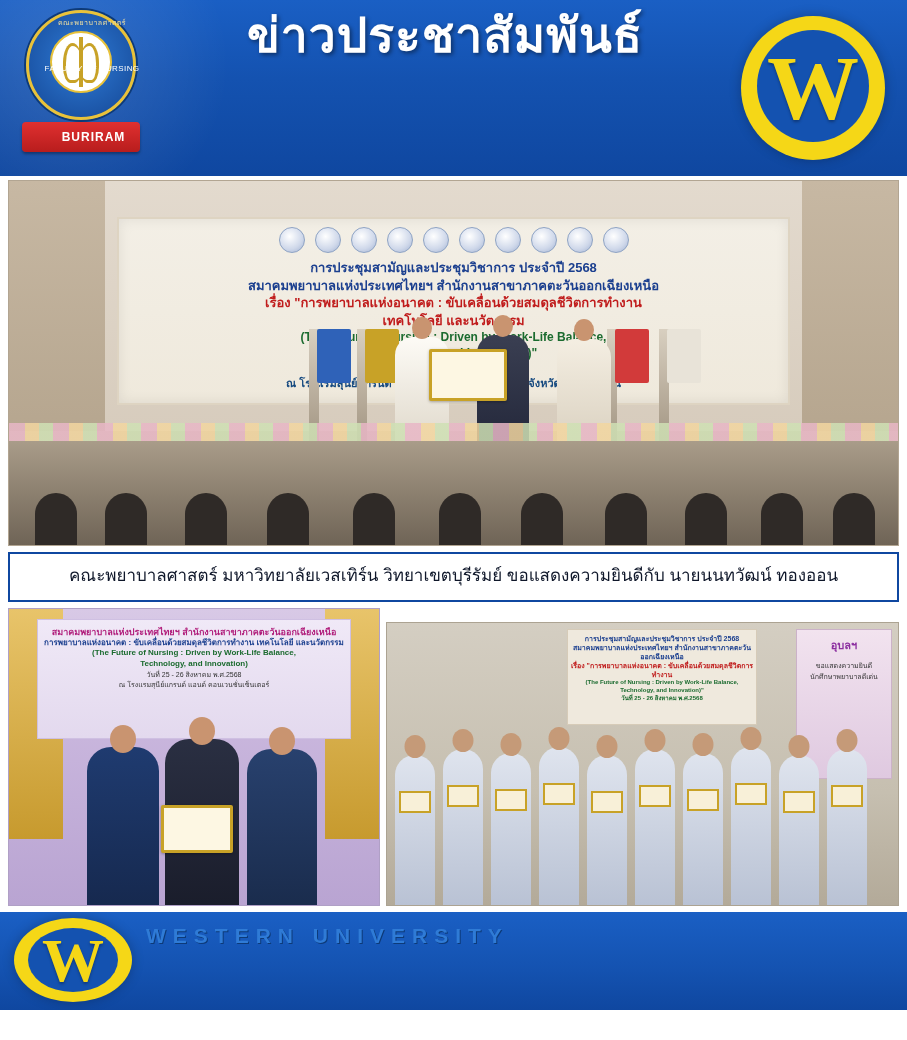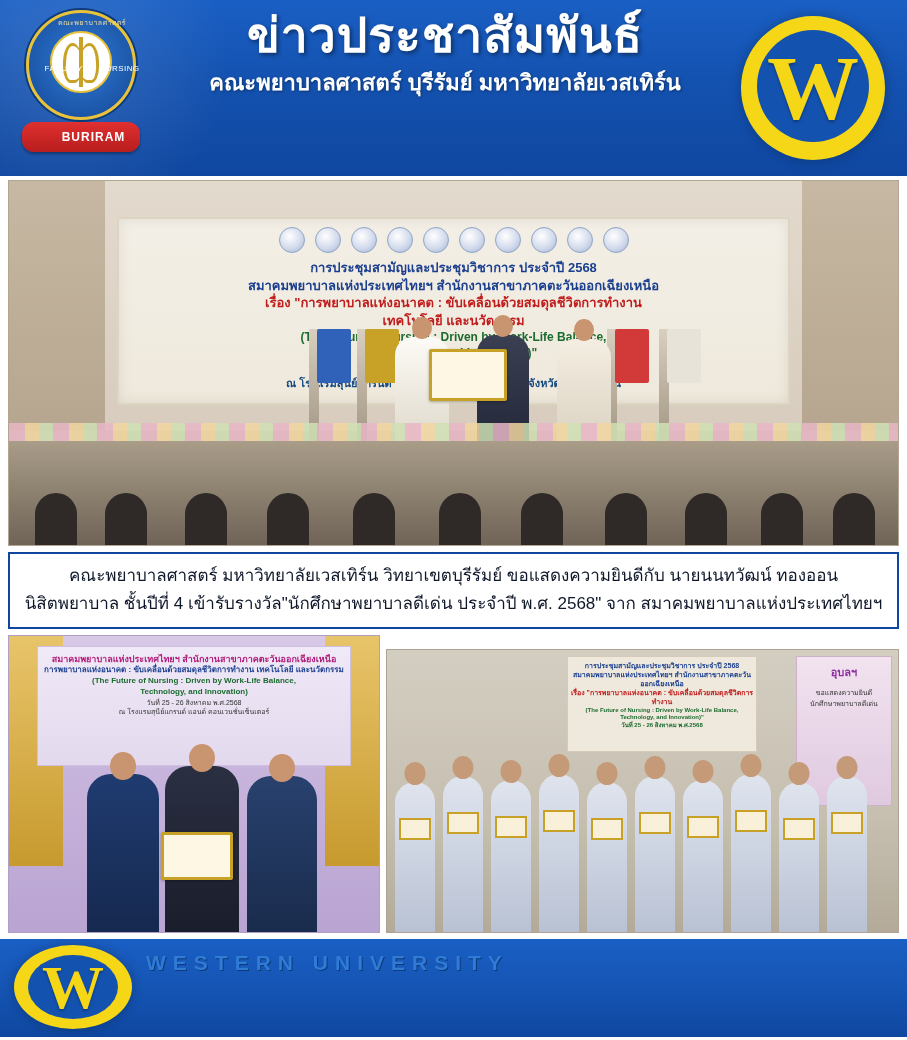--- a/index.html
+++ b/index.html
@@ -119,21 +119,21 @@
     font-size: 8px;
     font-weight: normal;
     color: #ffffff;
     letter-spacing: 0.4px;
   }
   .seal-ribbon {
     position: absolute;
     left: 4px; bottom: 6px;
     width: 118px; height: 30px;
     background: linear-gradient(180deg,#e03030,#b81d1d);
-    border-radius: 12px;
+    border-radius: 4px;
     box-shadow: 0 2px 3px rgba(0,0,0,0.35);
     display: flex; align-items: center; justify-content: center; padding-left: 25px;
   }
   .seal-ribbon span {
     color: #fff;
     font-size: 12px;
     font-weight: bold;
     letter-spacing: 1px;
   }
 
@@ -354,21 +354,20 @@
         <div class="seal-staff"></div>
         <div class="seal-mid-text">FACULTY OF NURSING</div>
       </div>
       <div class="seal-ribbon">
         <span>BURIRAM</span>
       </div>
     </div>
 
     <div class="header-title-block">
       <div class="title-main">ข่าวประชาสัมพันธ์</div>
-      <div class="title-sub">คณะพยาบาลศาสตร์ บุรีรัมย์ มหาวิทยาลัยเวสเทิร์น</div>
     </div>
 
     <div class="wlogo">
       <div class="wlogo-circle"></div>
       <div class="wlogo-cut"></div>
       <div class="wletter">W</div>
     </div>
   </div>
 
   <div class="photo-main">
@@ -437,21 +436,20 @@
       <div class="head" style="left:512px;"></div>
       <div class="head" style="left:596px;"></div>
       <div class="head" style="left:676px;"></div>
       <div class="head" style="left:752px;"></div>
       <div class="head" style="left:824px;"></div>
     </div>
   </div>
 
   <div class="caption">
     <p>คณะพยาบาลศาสตร์ มหาวิทยาลัยเวสเทิร์น วิทยาเขตบุรีรัมย์ ขอแสดงความยินดีกับ นายนนทวัฒน์ ทองออน</p>
-    <p>นิสิตพยาบาล ชั้นปีที่ 4 เข้ารับรางวัล"นักศึกษาพยาบาลดีเด่น ประจำปี พ.ศ. 2568" จาก สมาคมพยาบาลแห่งประเทศไทยฯ</p>
   </div>
 
   <div class="photo-row">
 
     <div class="photo-left">
       <div class="gold-drape-l"></div>
       <div class="gold-drape-r"></div>
 
       <div class="backdrop">
         <div class="bd-l1">สมาคมพยาบาลแห่งประเทศไทยฯ สำนักงานสาขาภาคตะวันออกเฉียงเหนือ</div>

